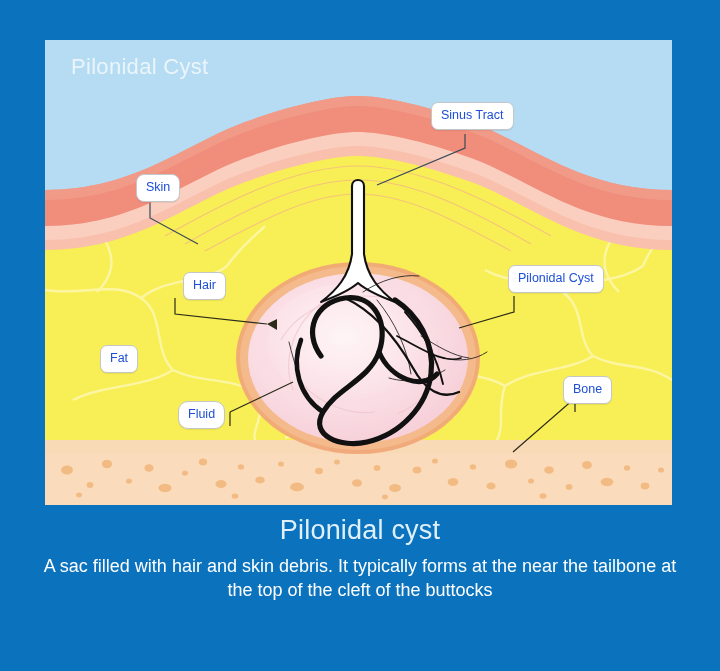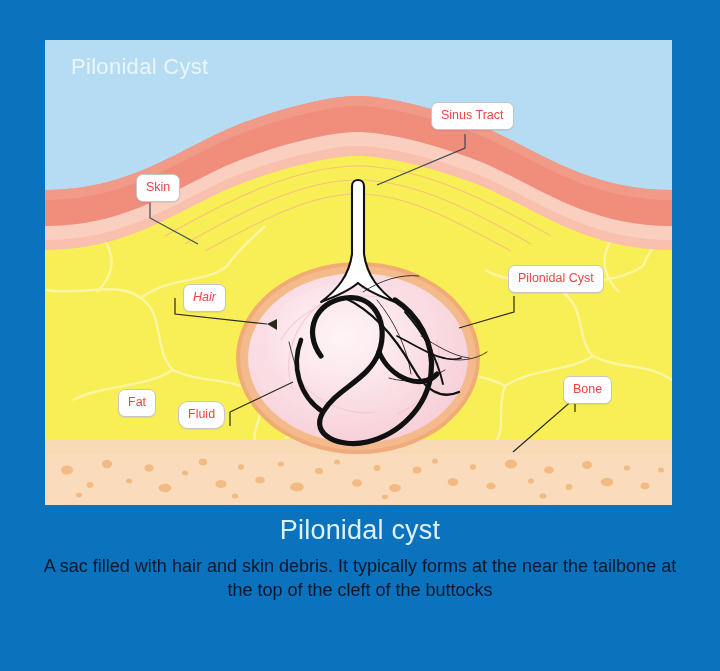--- a/index.html
+++ b/index.html
@@ -47,21 +47,21 @@
     height: 465px;
     display: block;
   }
 
   
   .callout {
     position: absolute;
     background: #ffffff;
     border: 1px solid #c3c7ca;
     border-radius: 7px;
-    color: #ef4444;
+    color: #1d4ed8;
     font-size: 12.5px;
     line-height: 1;
     padding: 6px 9px 7px 9px;
     white-space: nowrap;
     z-index: 25;
     box-shadow: 0 1px 1px rgba(0,0,0,0.07);
     font-family: "Liberation Sans", sans-serif;
   }
 
   
@@ -74,21 +74,21 @@
   }
   #caption-heading {
     color: #dff0fb;
     font-size: 27px;
     font-weight: 400;
     letter-spacing: 0.2px;
     margin: 0 0 9px 0;
     font-family: "Liberation Sans", sans-serif;
   }
   #caption-body {
-    color: #0f172a;
+    color: #ffffff;
     font-size: 18px;
     line-height: 1.32;
     margin: 0 auto;
     width: 640px;
     font-family: "Liberation Sans", sans-serif;
   }
 </style>
 </head>
 <body>
 
@@ -273,37 +273,37 @@
         <path d="M469,256 L469,272 L414,288"></path>
         <path d="M185,372 L248,342"></path>
         <path d="M185,372 L185,386"></path>
         <path d="M530,372 L530,358 L468,412"></path>
       </g>
 
       <polygon points="222,284 232,279 232,290" fill="#2b2b1a"></polygon>
     </g>
   </svg>
 
-  <div class="callout" style="left:91px; top:134px;">
+  <div class="callout" style="left:91px; top:134px;border-radius:8px;">
     <span>Skin</span>
   </div>
 
   <div class="callout" style="left:386px; top:62px;">
     <span>Sinus Tract</span>
   </div>
 
-  <div class="callout" style="left:138px; top:244px;font-style:italic;">
+  <div class="callout" style="left:138px; top:232px;">
     <span>Hair</span>
   </div>
 
   <div class="callout" style="left:463px; top:225px;">
     <span>Pilonidal Cyst</span>
   </div>
 
-  <div class="callout" style="left:73px; top:305px;margin-top:44px;">
+  <div class="callout" style="left:55px; top:305px;">
     <span>Fat</span>
   </div>
 
   <div class="callout" style="left:133px; top:361px;border-radius:10px;">
     <span>Fluid</span>
   </div>
 
   <div class="callout" style="left:518px; top:336px;">
     <span>Bone</span>
   </div>

